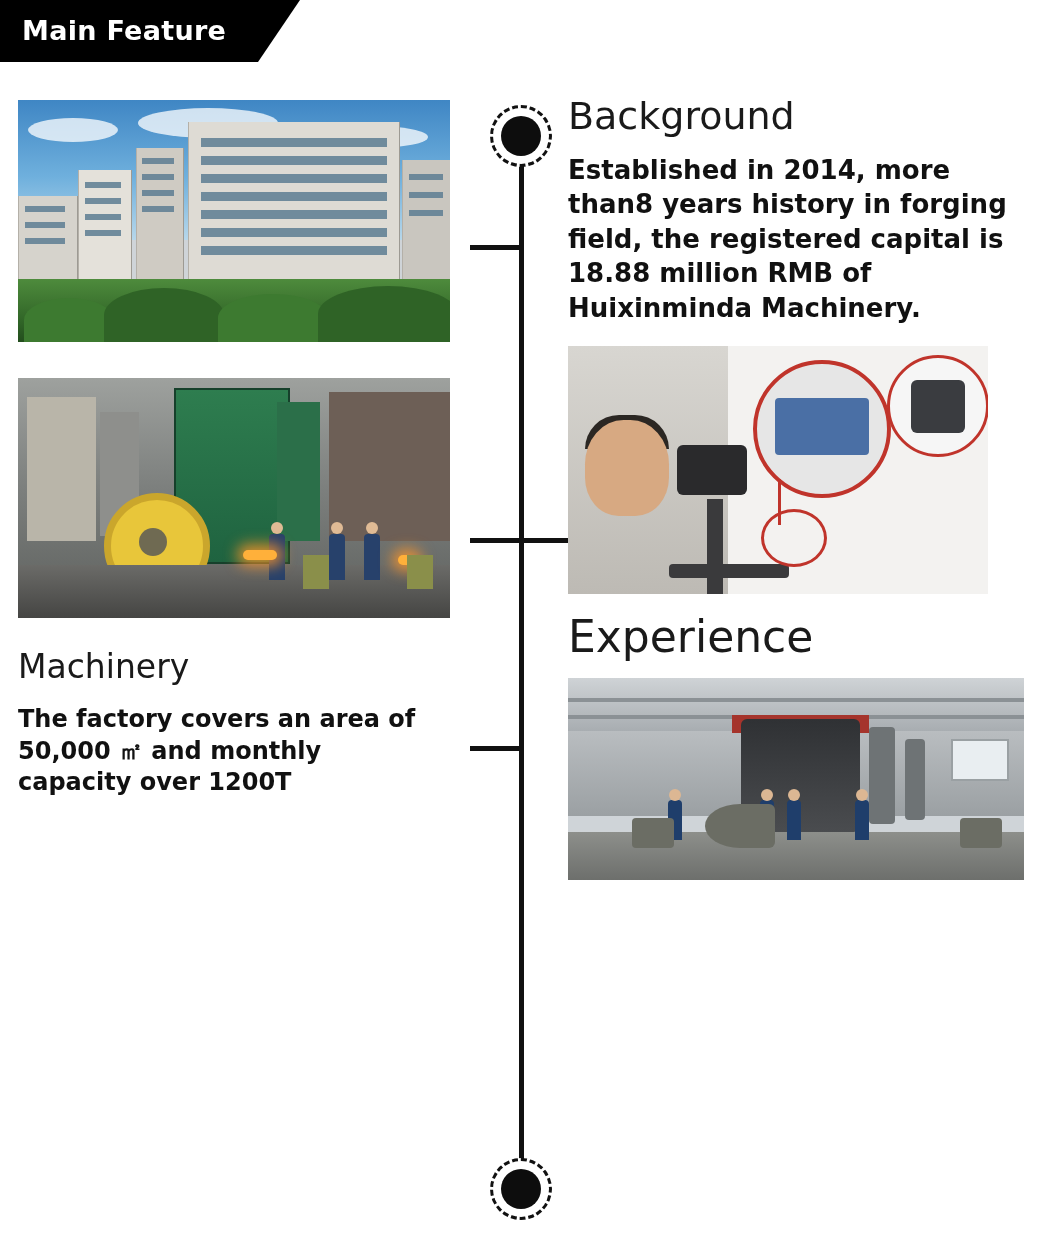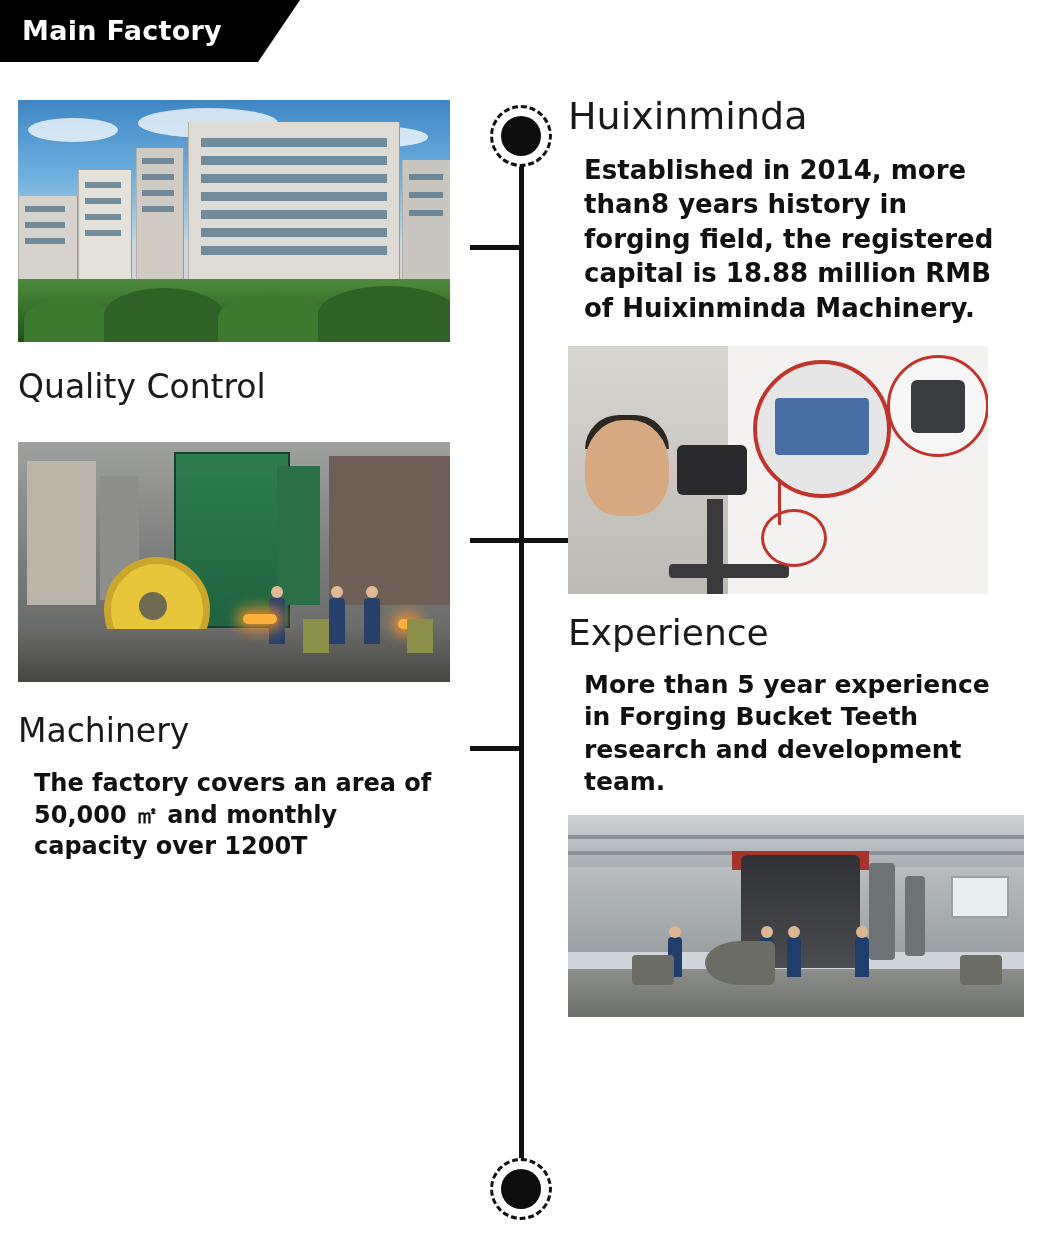--- a/index.html
+++ b/index.html
@@ -100,21 +100,21 @@
     letter-spacing: 0px;
     color: #1a1a1a;
     margin: 0;
     line-height: 1.15;
   }
   .body-text {
     font-size: 24px;
     font-weight: bold;
     line-height: 1.32;
     color: #111111;
-    margin: 16px;
+    margin: 0;
   }
 
   
   .photo {
     position: relative;
     overflow: hidden;
     background: #cfd4d8;
   }
   .photo-inner { position: absolute; inset: 0; }
 
@@ -270,21 +270,21 @@
   }
   .ph-shop .window {
     position:absolute; background:#e9eef1; border:2px solid #9aa0a3;
   }
 </style>
 </head>
 <body>
 
 <div class="banner">
   <div class="banner-shape"></div>
-  <div class="banner-title">Main Factory</div>
+  <div class="banner-title">Main Feature</div>
 </div>
 
 <div class="timeline-line"></div>
 <div class="node node-top"></div>
 <div class="node node-bottom"></div>
 <div class="tick tick-left" style="top:245px"></div>
 <div class="tick tick-left" style="top:538px"></div>
 <div class="tick tick-right" style="top:538px"></div>
 <div class="tick tick-left" style="top:746px"></div>
 
@@ -330,21 +330,20 @@
         <div class="win" style="left:6px;top:50px;width:34px;height:6px;"></div>
       </div>
       <div class="trees"></div>
       <div class="bush" style="left:6px;width:90px;height:44px;"></div>
       <div class="bush" style="left:86px;width:120px;height:54px;background:#2f6326;"></div>
       <div class="bush" style="left:200px;width:110px;height:48px;"></div>
       <div class="bush" style="left:300px;width:140px;height:56px;background:#2f6326;"></div>
     </div>
   </div>
 
-  <h2 class="heading" style="margin-top:26px;">Quality Control</h2>
 
   <div class="photo ph-forge" style="width:432px;height:240px;margin-top:36px;">
     <div class="photo-inner">
       <div class="wall"></div>
       <div class="green"></div>
       <div class="green2"></div>
       <div style="position:absolute;left:2%;top:8%;width:16%;height:60%;background:#b9b5a9;"></div>
       <div style="position:absolute;left:19%;top:14%;width:9%;height:52%;background:#8e8f8c;"></div>
       <div style="position:absolute;left:72%;top:6%;width:28%;height:62%;background:#6d5f56;"></div>
       <div class="wheel"></div>
@@ -358,21 +357,21 @@
       <div class="barrel" style="left:90%;"></div>
     </div>
   </div>
 
   <h2 class="heading" style="margin-top:30px;">Machinery</h2>
   <p class="body-text" style="margin-top:18px;width:410px;">The factory covers an area of 50,000  ㎡ and monthly capacity over 1200T</p>
 </div>
 
 <div class="col-right">
 
-  <h2 class="heading" style="font-size:38px;">Huixinminda</h2>
+  <h2 class="heading" style="font-size:38px;">Background</h2>
   <p class="body-text" style="margin-top:14px;font-size:26px;line-height:1.33;">Established in 2014, more than8 years history in forging field, the registered capital is 18.88 million RMB of Huixinminda Machinery.</p>
 
   <div class="photo ph-inspect" style="width:420px;height:248px;margin-top:20px;">
     <div class="photo-inner">
       <div class="bg"></div>
       <div class="wallpart"></div>
       <div class="hair"></div>
       <div class="head"></div>
       <div class="device"></div>
       <div class="stand"></div>
@@ -381,22 +380,21 @@
         <div class="part"></div>
       </div>
       <div class="smallcirc" style="left:76%;top:4%;width:96px;height:96px;">
         <div style="position:absolute;left:22%;top:22%;width:56%;height:56%;background:#3a3c40;border-radius:6px;"></div>
       </div>
       <div class="arrow" style="left:50%;top:54%;height:46px;"></div>
       <div style="position:absolute;left:46%;top:66%;width:60px;height:52px;border:3px solid #c0342b;border-radius:50%;"></div>
     </div>
   </div>
 
-  <h2 class="heading" style="margin-top:18px;font-size:36px;">Experience</h2>
-  <p class="body-text" style="margin-top:16px;font-size:25px;line-height:1.3;">More than 5 year experience in Forging Bucket Teeth research and development team.</p>
+  <h2 class="heading" style="margin-top:18px;font-size:44px;">Experience</h2>
 
   <div class="photo ph-shop" style="width:456px;height:202px;margin-top:16px;">
     <div class="photo-inner">
       <div class="roof"></div>
       <div class="beam" style="top:10%"></div>
       <div class="beam" style="top:18%"></div>
       <div class="backwall"></div>
       <div class="redband"></div>
       <div class="boiler"></div>
       <div class="duct" style="left:66%;top:24%;width:26px;height:48%;"></div>

